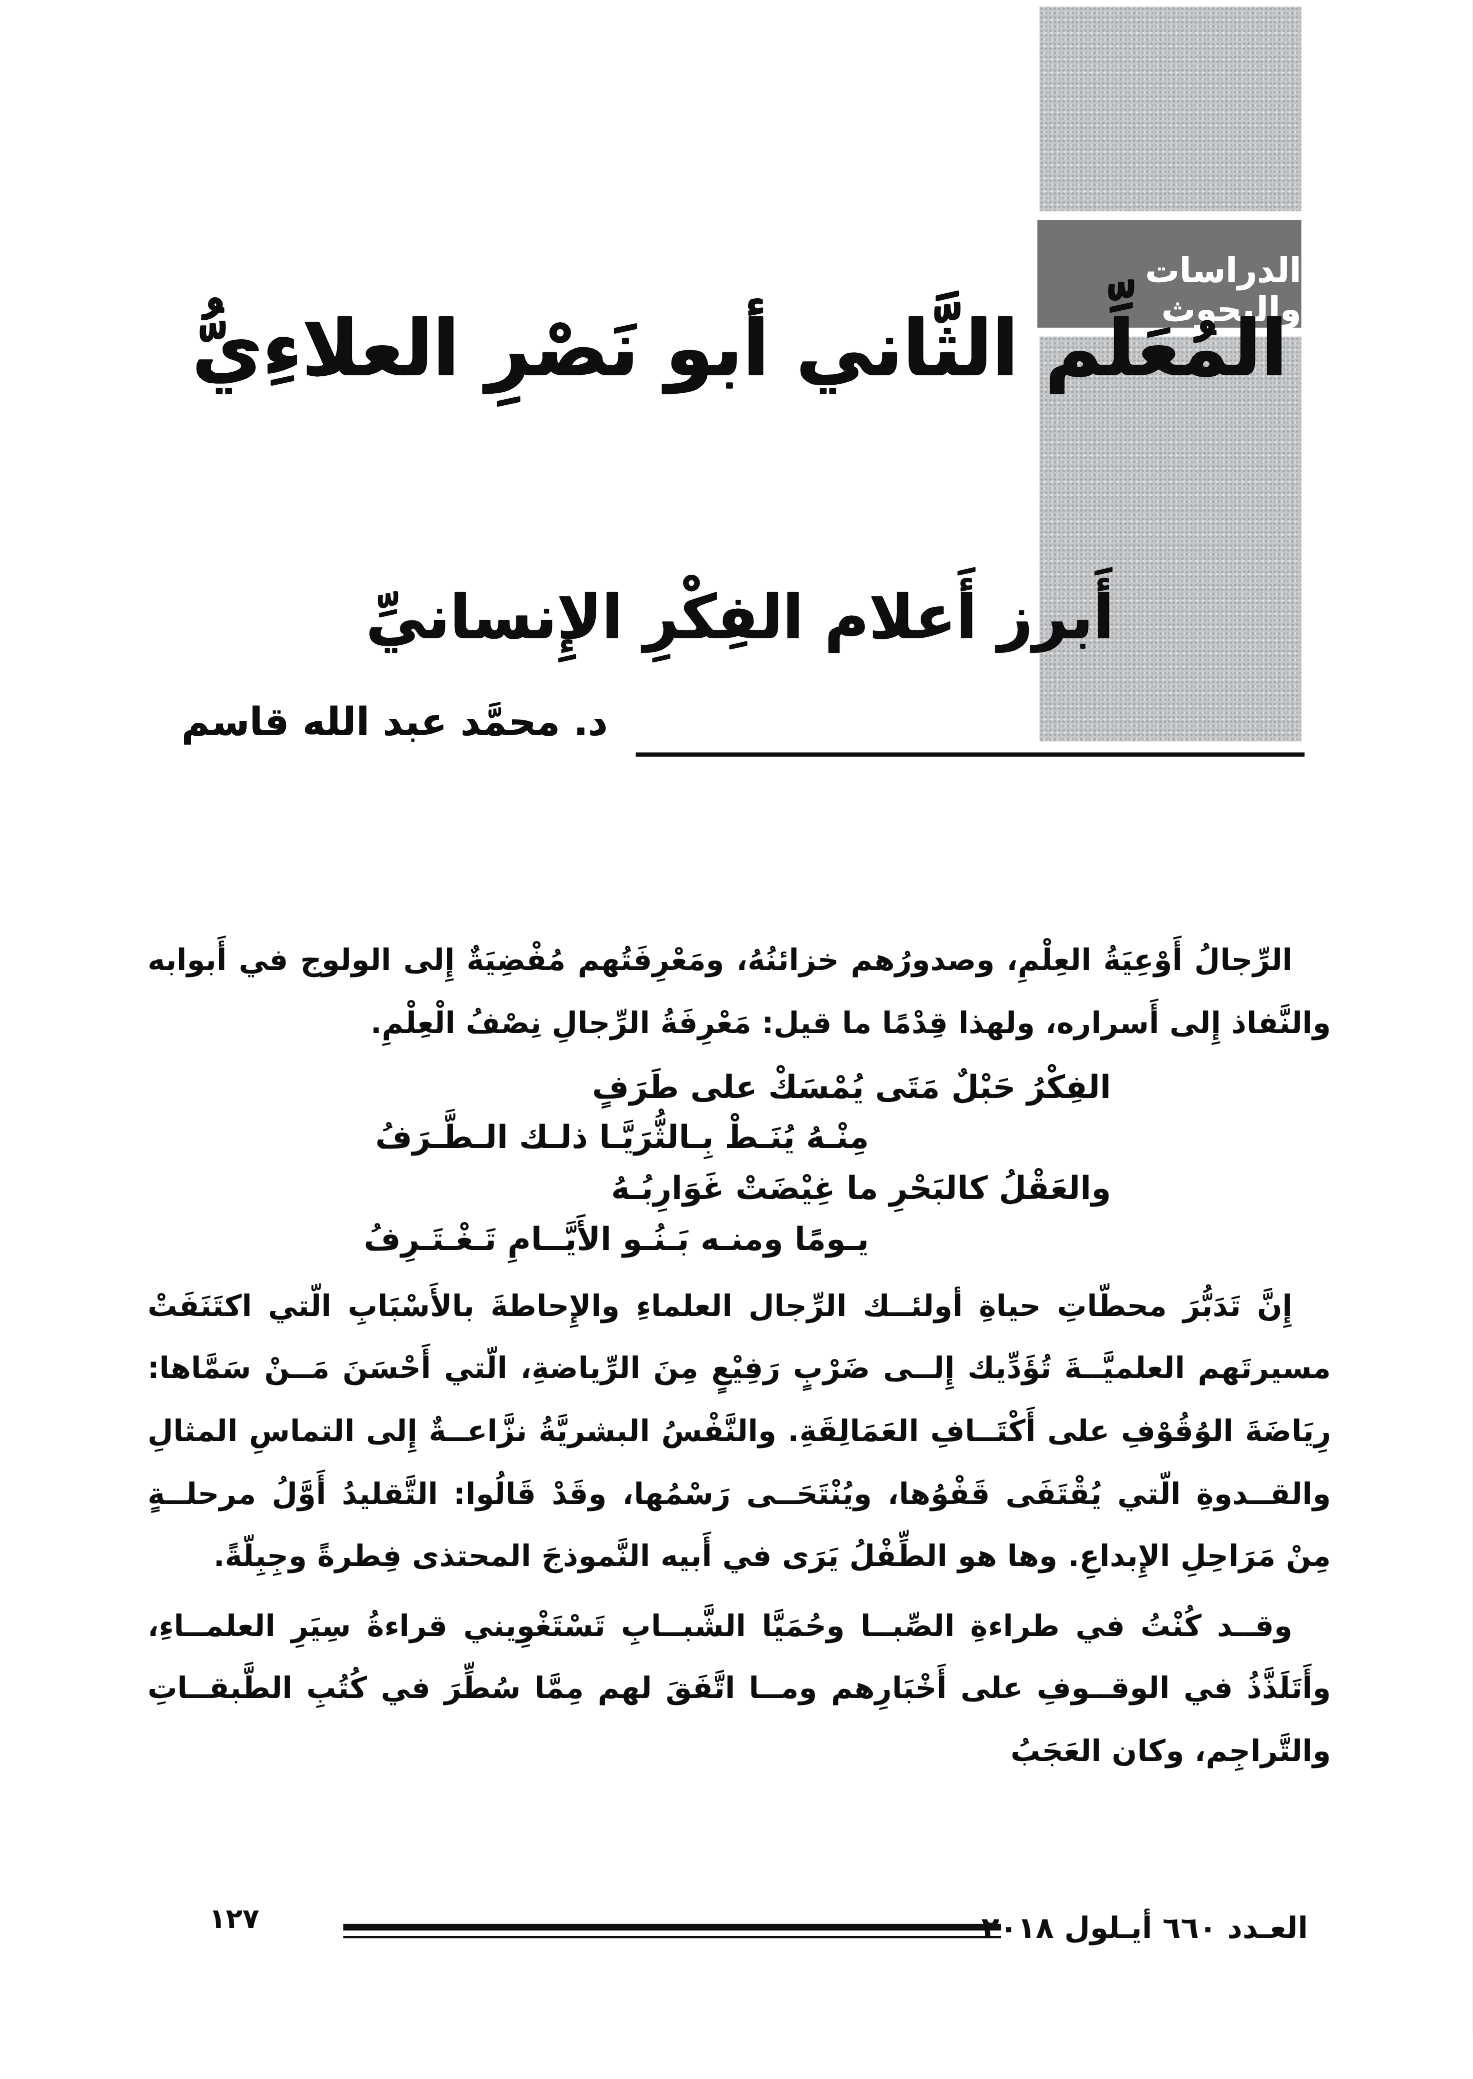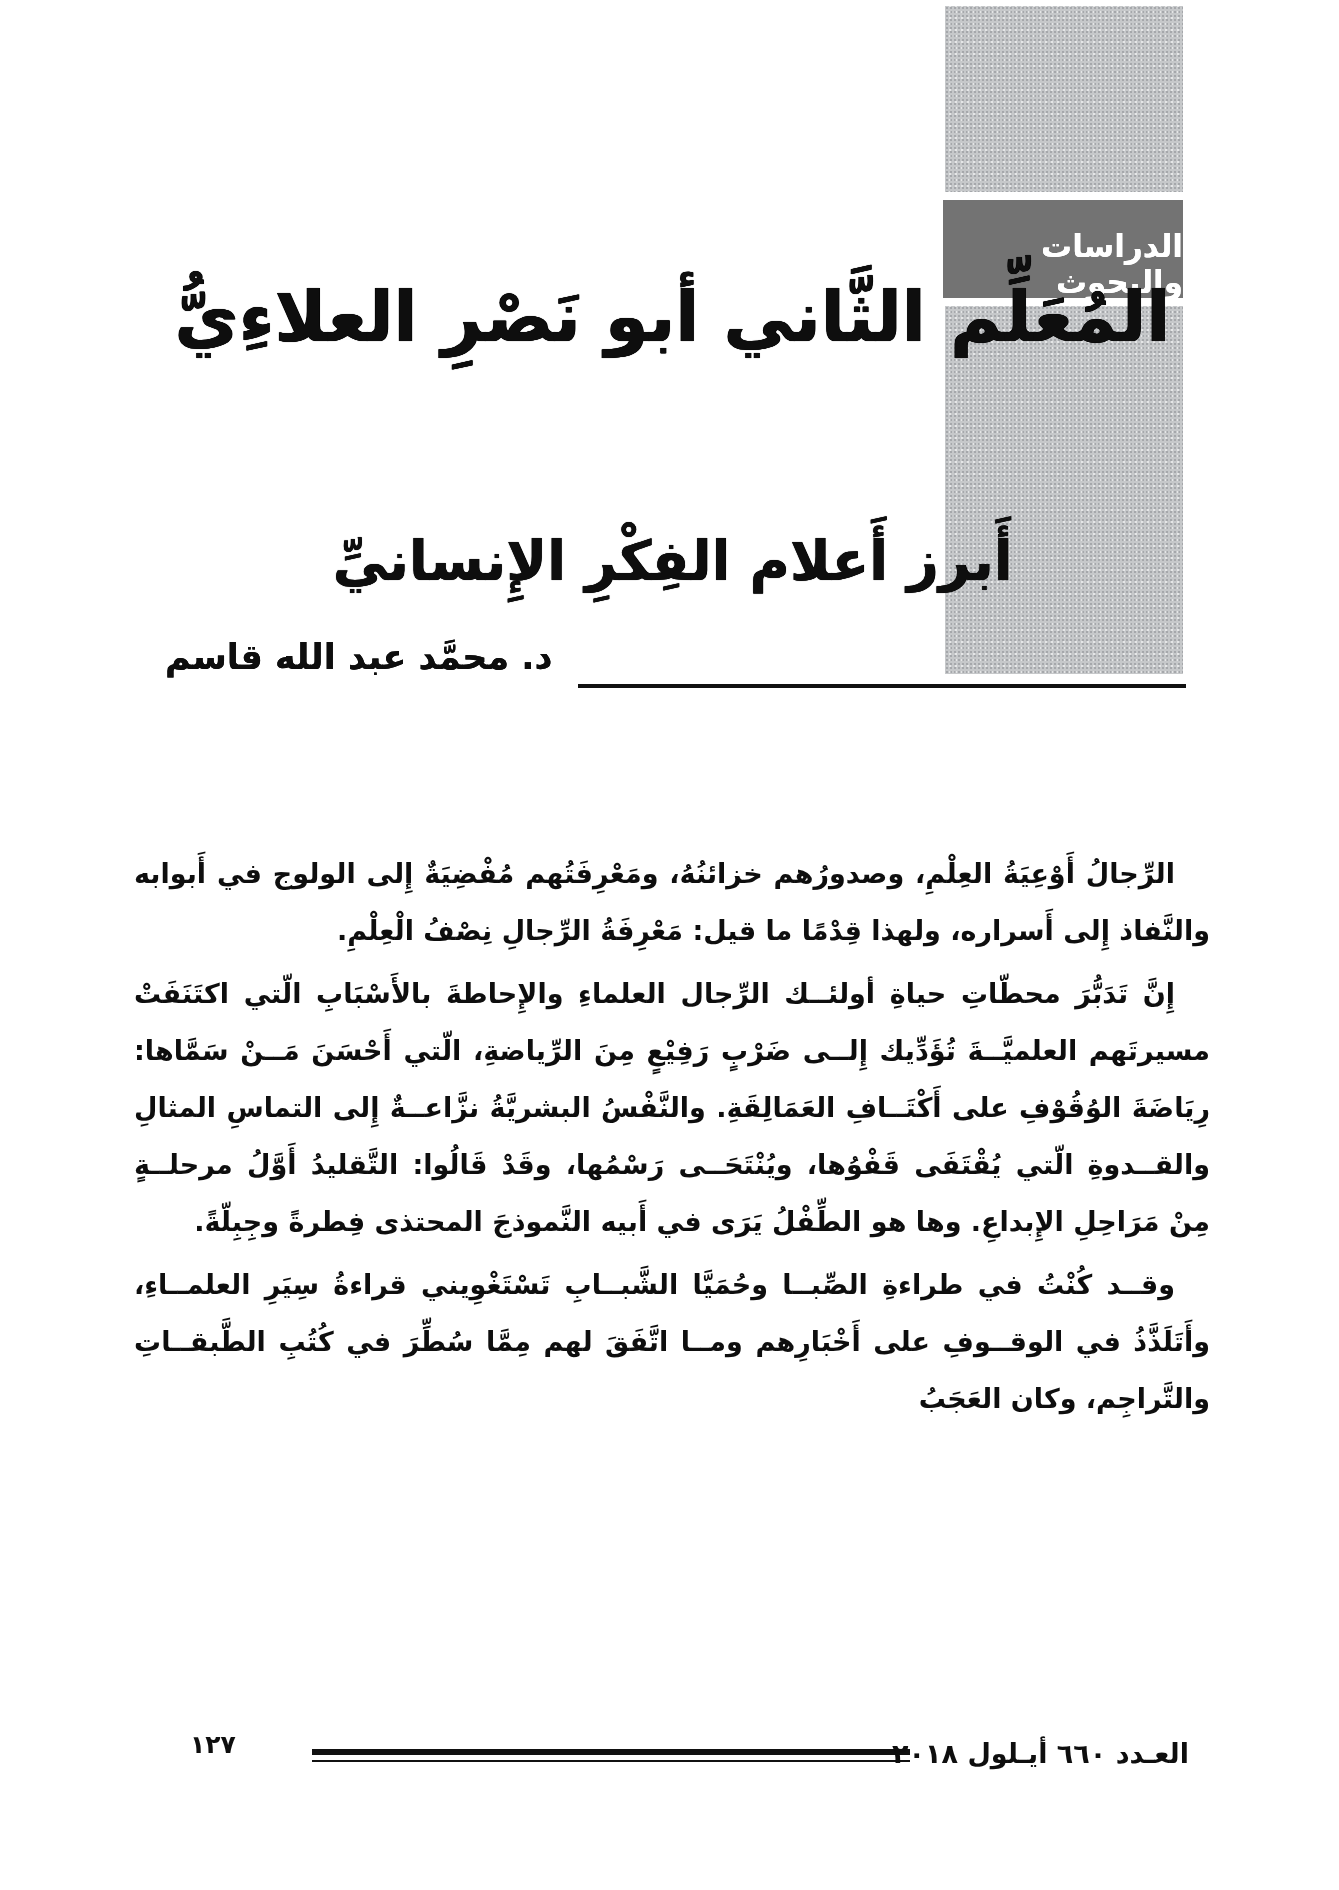--- a/index.html
+++ b/index.html
@@ -111,20 +111,26 @@
 
 
   <h2 class="article-subtitle">أَبرز أَعلام الفِكْرِ الإِنسانيِّ</h2>
 
   <div class="author">د. محمَّد عبد الله قاسم</div>
   <div class="author-rule"></div>
 
   <main class="body-text">
     <p class="para">الرِّجالُ أَوْعِيَةُ العِلْمِ، وصدورُهم خزائنُهُ، ومَعْرِفَتُهم مُفْضِيَةٌ إِلى الولوج في أَبوابه والنَّفاذ إِلى أَسراره، ولهذا قِدْمًا ما قيل: مَعْرِفَةُ الرِّجالِ نِصْفُ الْعِلْمِ.</p>
 
+    <div class="poem">
+      <div class="verse v-odd">الفِكْرُ حَبْلٌ مَتَى يُمْسَكْ على طَرَفٍ</div>
+      <div class="verse v-even">مِنْـهُ يُنَـطْ بِـالثُّرَيَّـا ذلـك الـطَّـرَفُ</div>
+      <div class="verse v-odd">والعَقْلُ كالبَحْرِ ما غِيْضَتْ غَوَارِبُـهُ</div>
+      <div class="verse v-even">يـومًا ومنـه بَـنُـو الأَيَّــامِ تَـغْـتَـرِفُ</div>
+    </div>
 
     <p class="para">إِنَّ تَدَبُّرَ محطّاتِ حياةِ أولئــك الرِّجال العلماءِ والإِحاطةَ بالأَسْبَابِ الّتي اكتَنَفَتْ مسيرتَهم العلميَّــةَ تُؤَدِّيك إِلــى ضَرْبٍ رَفِيْعٍ مِنَ الرِّياضةِ، الّتي أَحْسَنَ مَــنْ سَمَّاها: رِيَاضَةَ الوُقُوْفِ على أَكْتَــافِ العَمَالِقَةِ. والنَّفْسُ البشريَّةُ نزَّاعــةٌ إِلى التماسِ المثالِ والقــدوةِ الّتي يُقْتَفَى قَفْوُها، ويُنْتَحَــى رَسْمُها، وقَدْ قَالُوا: التَّقليدُ أَوَّلُ مرحلــةٍ مِنْ مَرَاحِلِ الإِبداعِ. وها هو الطِّفْلُ يَرَى في أَبيه النَّموذجَ المحتذى فِطرةً وجِبِلّةً.</p>
     <p class="para">وقــد كُنْتُ في طراءةِ الصِّبــا وحُمَيَّا الشَّبــابِ تَسْتَغْوِيني قراءةُ سِيَرِ العلمــاءِ، وأَتَلَذَّذُ في الوقــوفِ على أَخْبَارِهم ومــا اتَّفَقَ لهم مِمَّا سُطِّرَ في كُتُبِ الطَّبقــاتِ والتَّراجِم، وكان العَجَبُ</p>
   </main>
 
   <div class="footer-pagenum">١٢٧</div>
   <div class="footer-rule"></div>
   <div class="footer-issue">العـدد ٦٦٠ أيـلول ٢٠١٨</div>
 
 </div>

